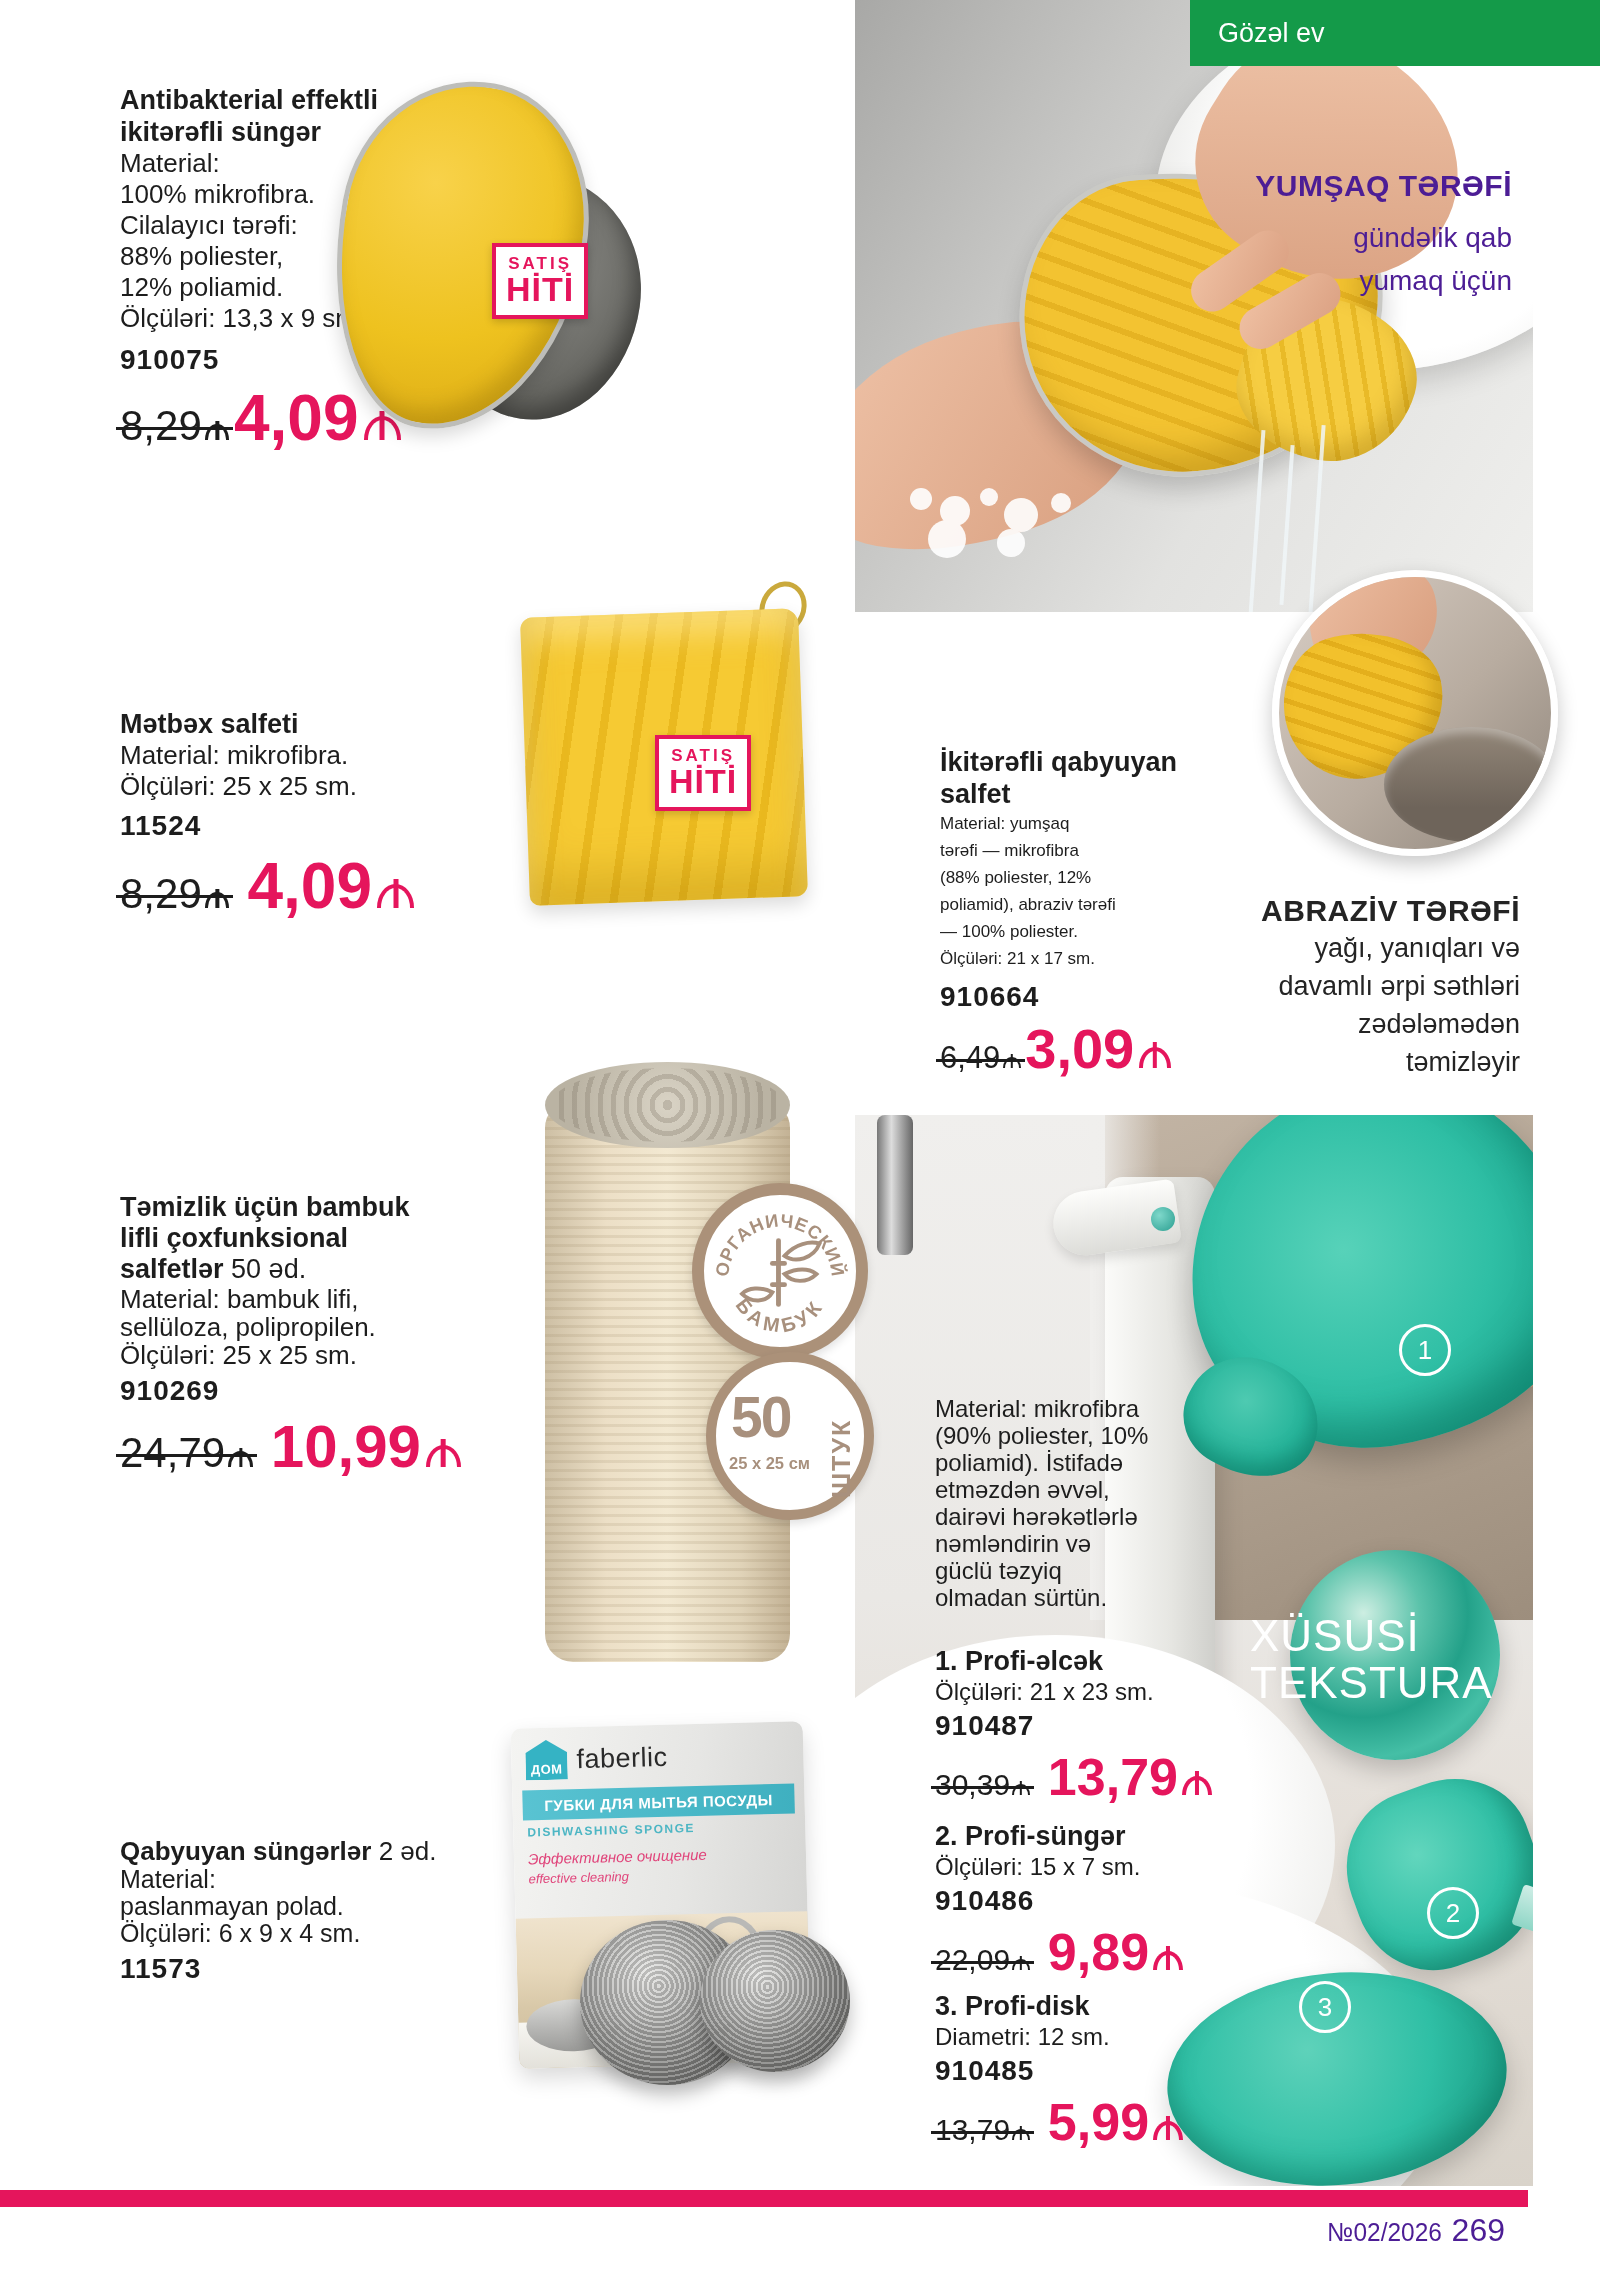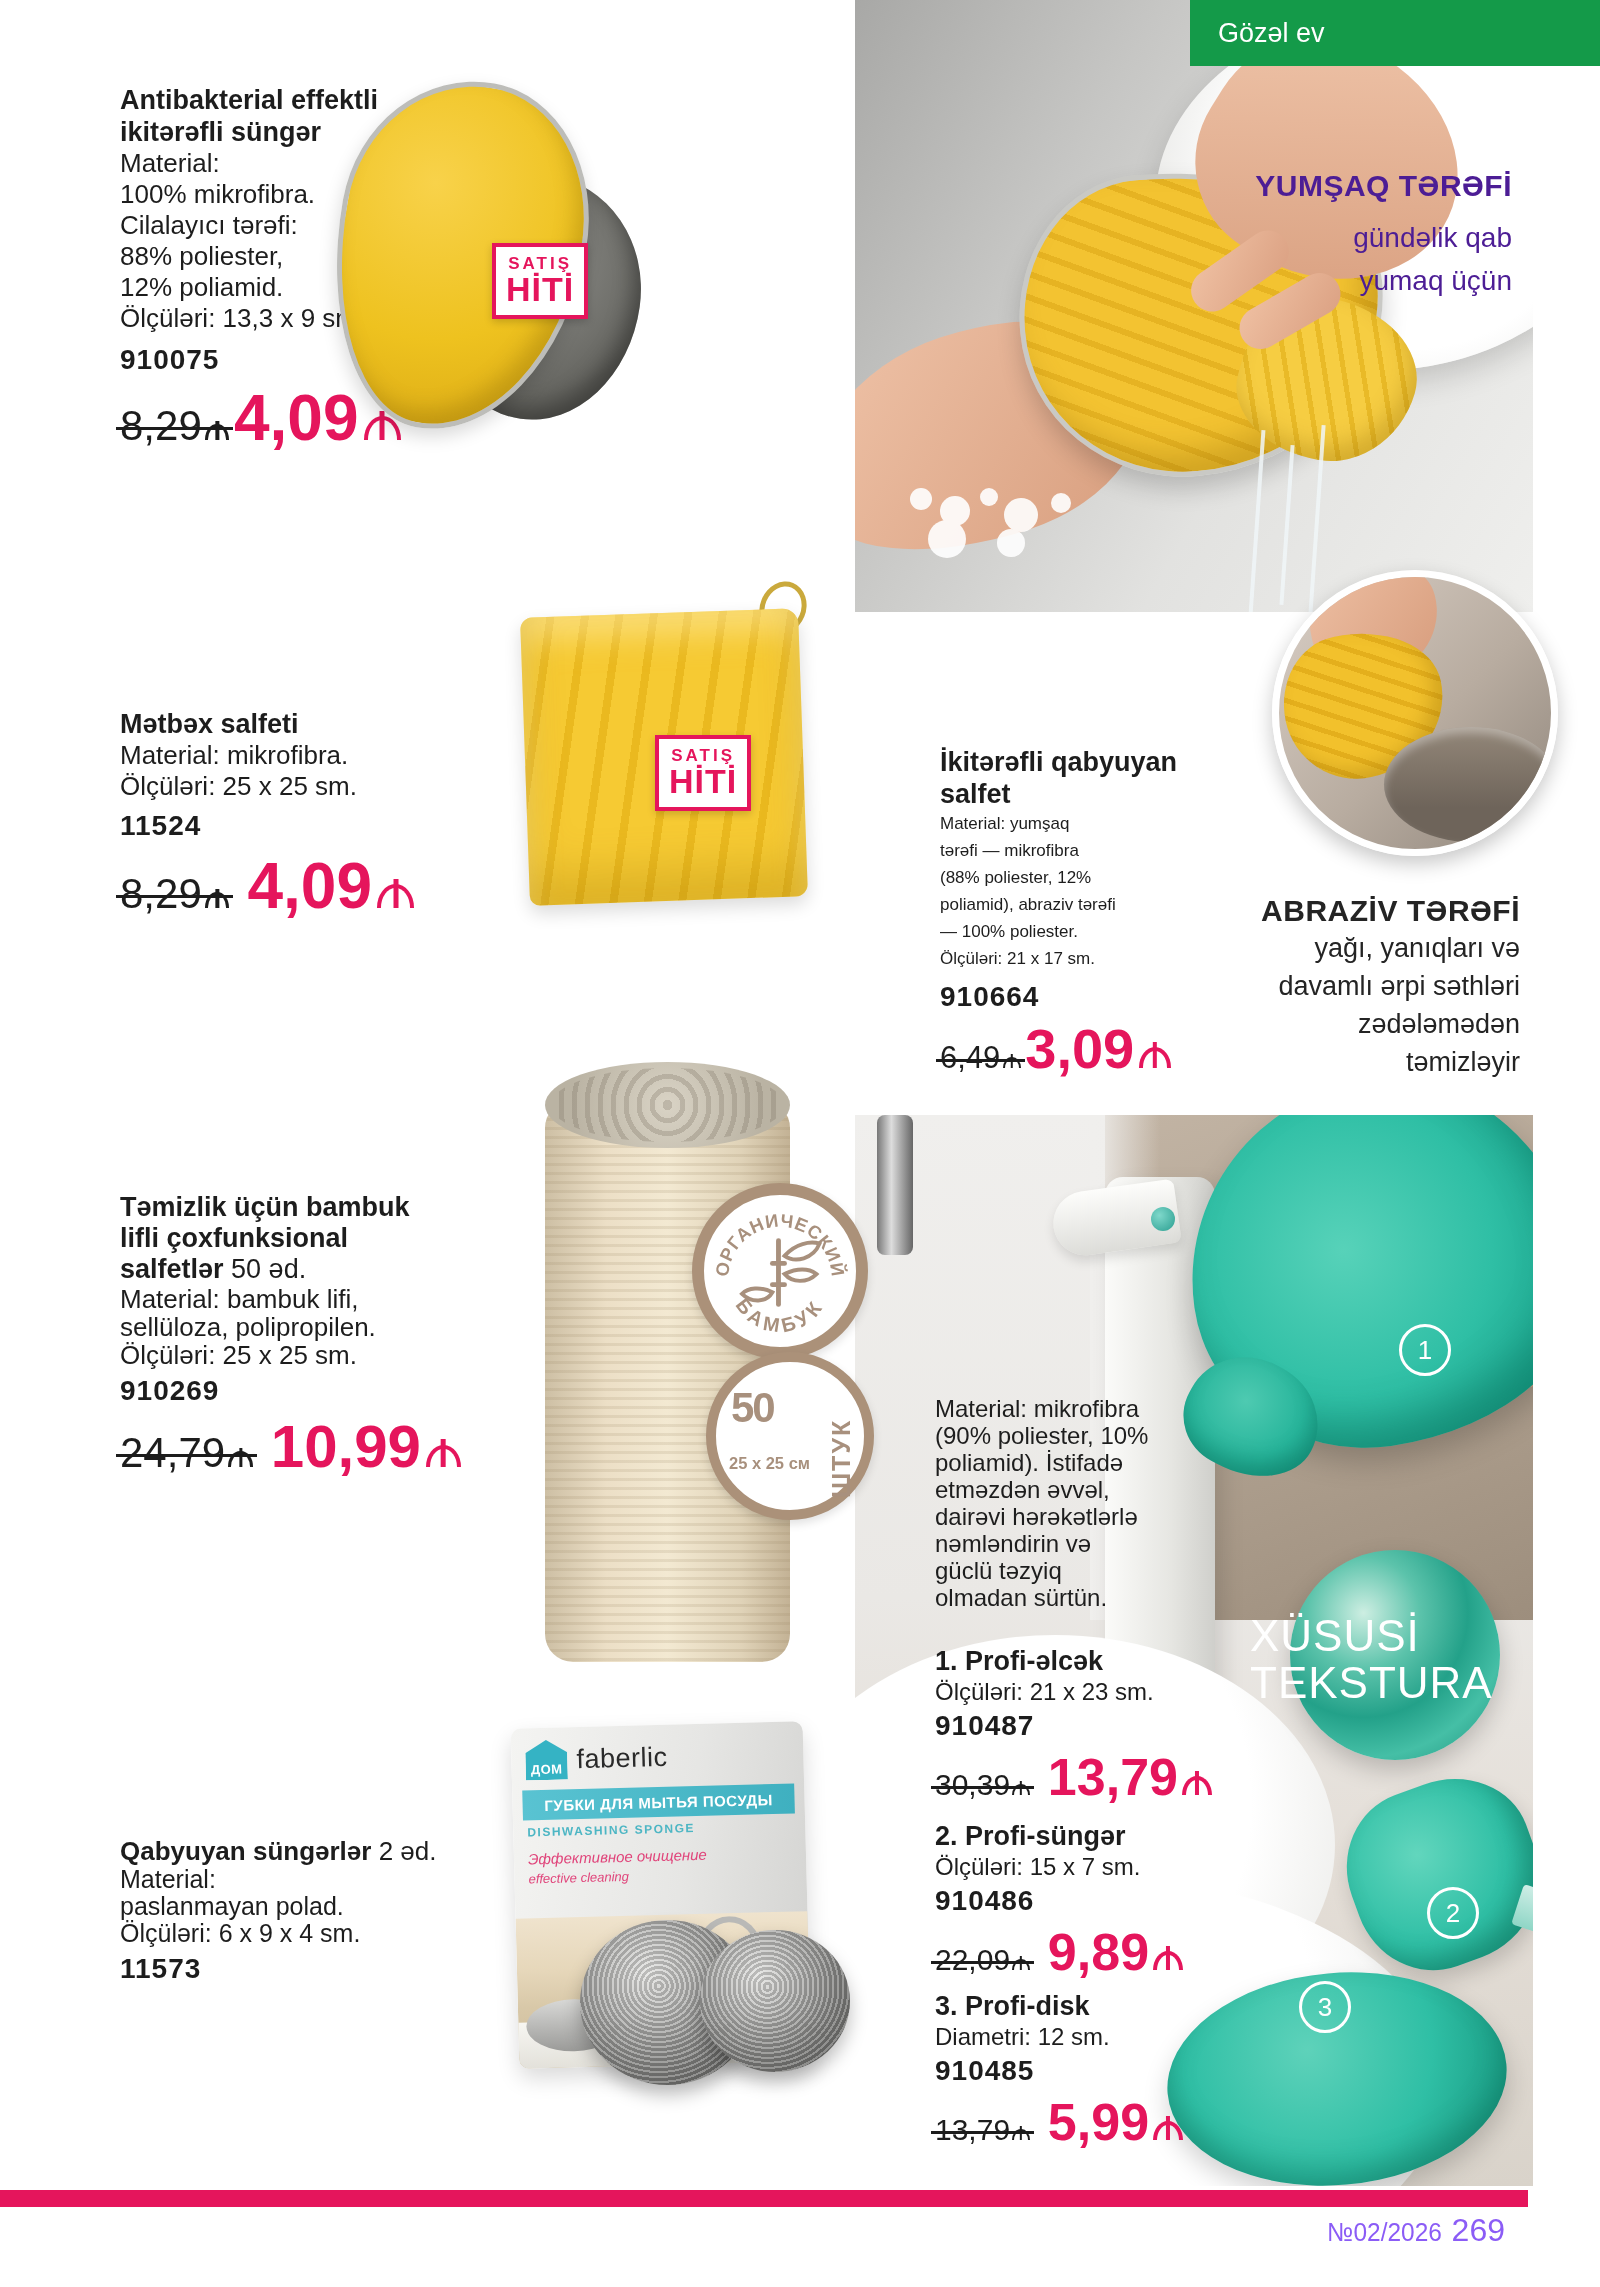--- a/index.html
+++ b/index.html
@@ -188,21 +188,21 @@
   .roll-cap{left:545px;top:1062px;width:245px;height:86px;border-radius:50%;z-index:2;
     background:radial-gradient(circle at 50% 50%,#d9d3c5 0%,#bab3a3 75%);}
   .roll-cap::after{content:"";position:absolute;inset:6px;border-radius:50%;
     background:repeating-radial-gradient(circle at 50% 50%,rgba(120,110,95,.28) 0 5px,rgba(0,0,0,0) 5px 13px);}
 
   .bamboo-badge{left:692px;top:1183px;width:152px;height:152px;border-radius:50%;z-index:3;
     background:#fff;border:12px solid var(--tan);box-shadow:0 4px 10px rgba(0,0,0,.12);}
   .bamboo-badge svg{position:absolute;inset:0;width:100%;height:100%;}
   .count-badge{left:706px;top:1352px;width:148px;height:148px;border-radius:50%;z-index:3;
     background:#fff;border:10px solid var(--tan);box-shadow:0 4px 10px rgba(0,0,0,.12);color:var(--tantext);}
-  .c50-num{position:absolute;left:15px;top:22px;font-size:42px;font-weight:700;letter-spacing:-2px;}
+  .c50-num{position:absolute;left:15px;top:22px;font-size:57px;font-weight:700;letter-spacing:-2px;}
   .c50-size{position:absolute;left:13px;top:92px;font-size:16.5px;font-weight:700;white-space:nowrap;}
   .c50-unit{position:absolute;right:8px;top:12px;bottom:12px;display:flex;align-items:center;
     writing-mode:vertical-rl;transform:rotate(180deg);font-size:25px;font-weight:700;letter-spacing:2px;}
 
   
   .package{left:515px;top:1725px;width:292px;height:340px;border-radius:10px;overflow:hidden;z-index:2;
     transform:rotate(-1.5deg);background:linear-gradient(100deg,#f4f4f2 0%,#e6e6e4 55%,#d2d2d0 100%);
     box-shadow:0 10px 22px rgba(0,0,0,.15);}
   .pkg-top{display:flex;align-items:center;gap:9px;padding:12px 14px 0;}
   .pkg-house{position:relative;width:42px;height:40px;background:#35b3c4;
@@ -228,21 +228,21 @@
   .pkg-pot{position:absolute;left:8px;bottom:16px;width:95px;height:52px;border-radius:50%;
     background:linear-gradient(180deg,#d8d8d6,#9a9a98);}
   .steel-ball{border-radius:50%;z-index:3;
     background:radial-gradient(circle at 38% 32%,#e2e2e0 0%,#b4b4b2 30%,#7e7e7c 62%,#565654 92%);
     box-shadow:0 10px 18px rgba(0,0,0,.25);}
   .steel-ball::after{content:"";position:absolute;inset:0;border-radius:50%;opacity:.45;
     background:repeating-radial-gradient(circle at 45% 40%,rgba(255,255,255,.5) 0 2px,rgba(60,60,60,.5) 2px 5px);}
 
   
   .footer-bar{left:0;top:2190px;width:1528px;height:17px;background:var(--accent);z-index:7;}
-  .footer-text{right:95px;top:2212px;display:flex;align-items:baseline;gap:10px;color:#8b5cf6;z-index:7;}
+  .footer-text{right:95px;top:2212px;display:flex;align-items:baseline;gap:10px;color:#4c1d95;z-index:7;}
   .footer-text .issue{font-size:26px;transform:scaleX(.94);transform-origin:right;}
   .footer-text .num{font-size:32px;}
 </style>
 </head>
 <body>
 
 <div class="abs photo1">
   <div class="abs p1-plate"></div>
   <div class="abs p1-faucet"></div>
   <div class="abs p1-arm"></div>

